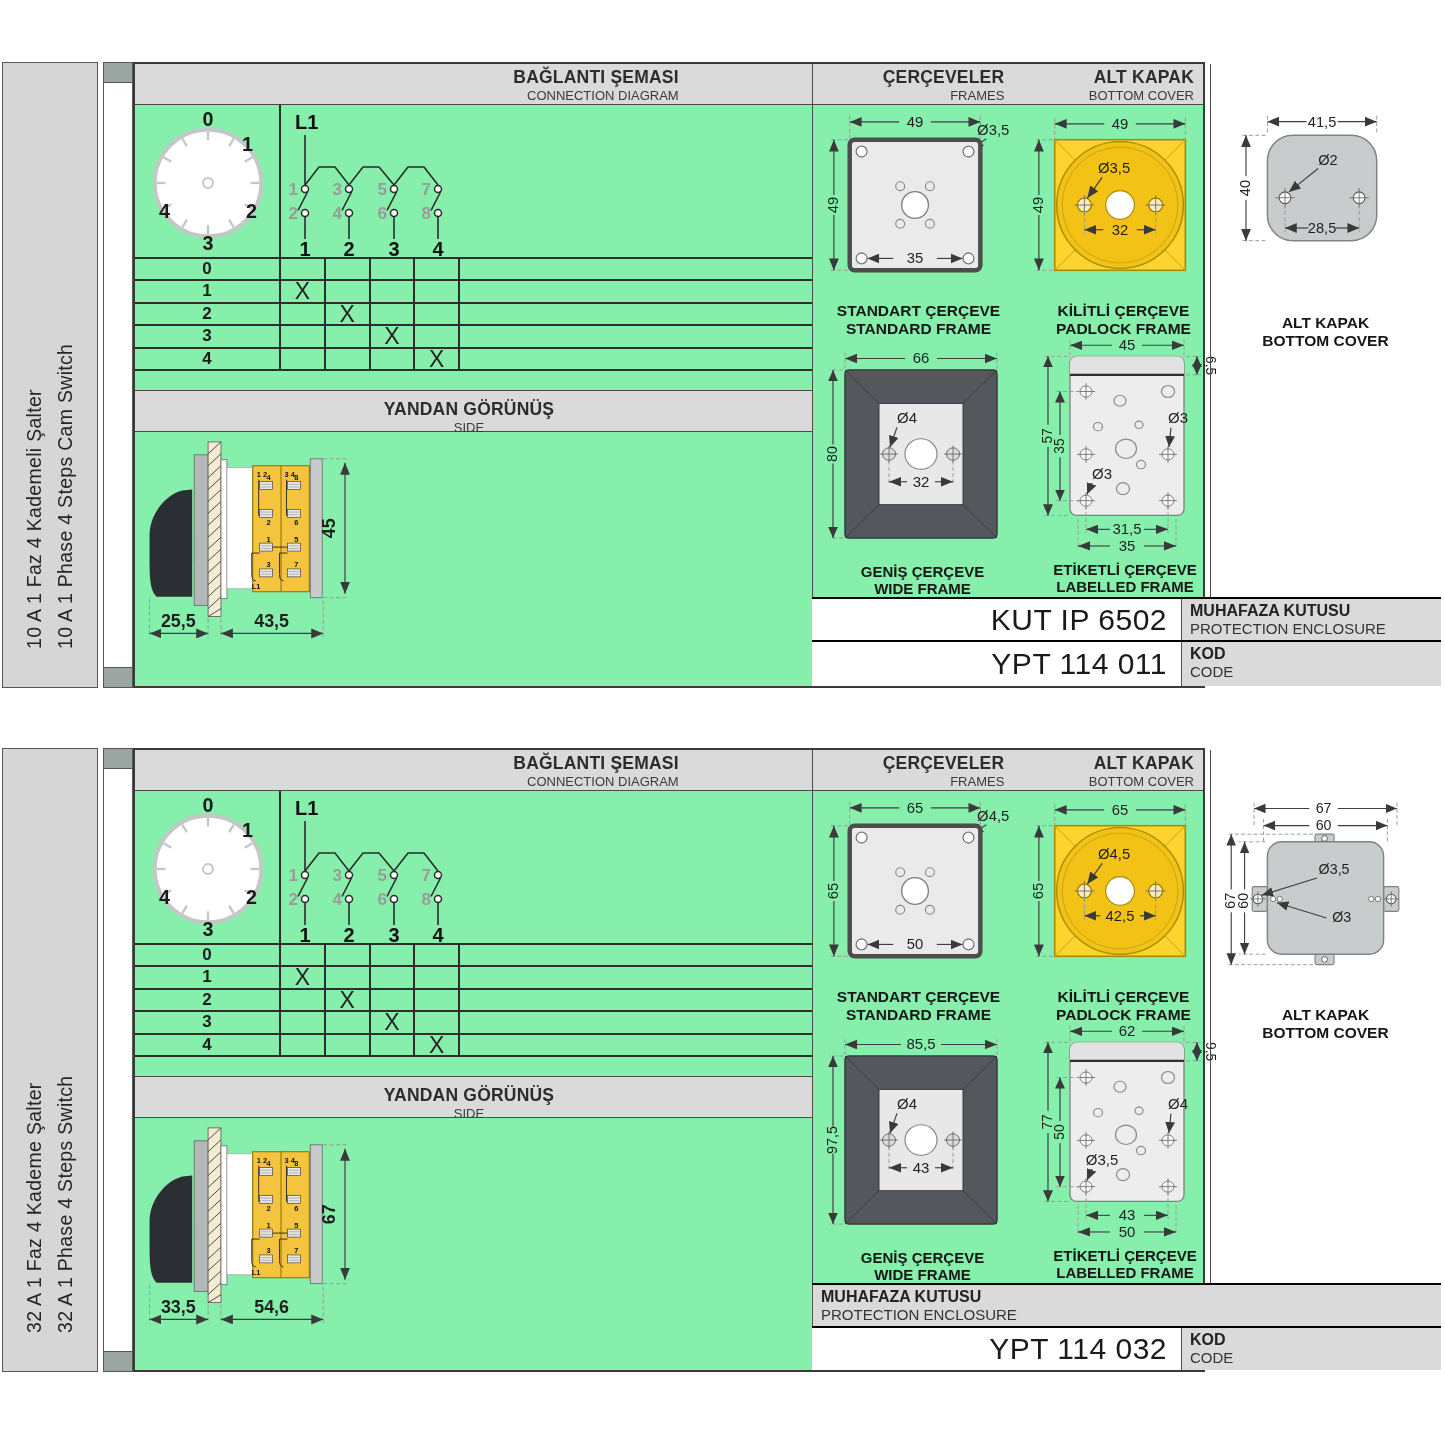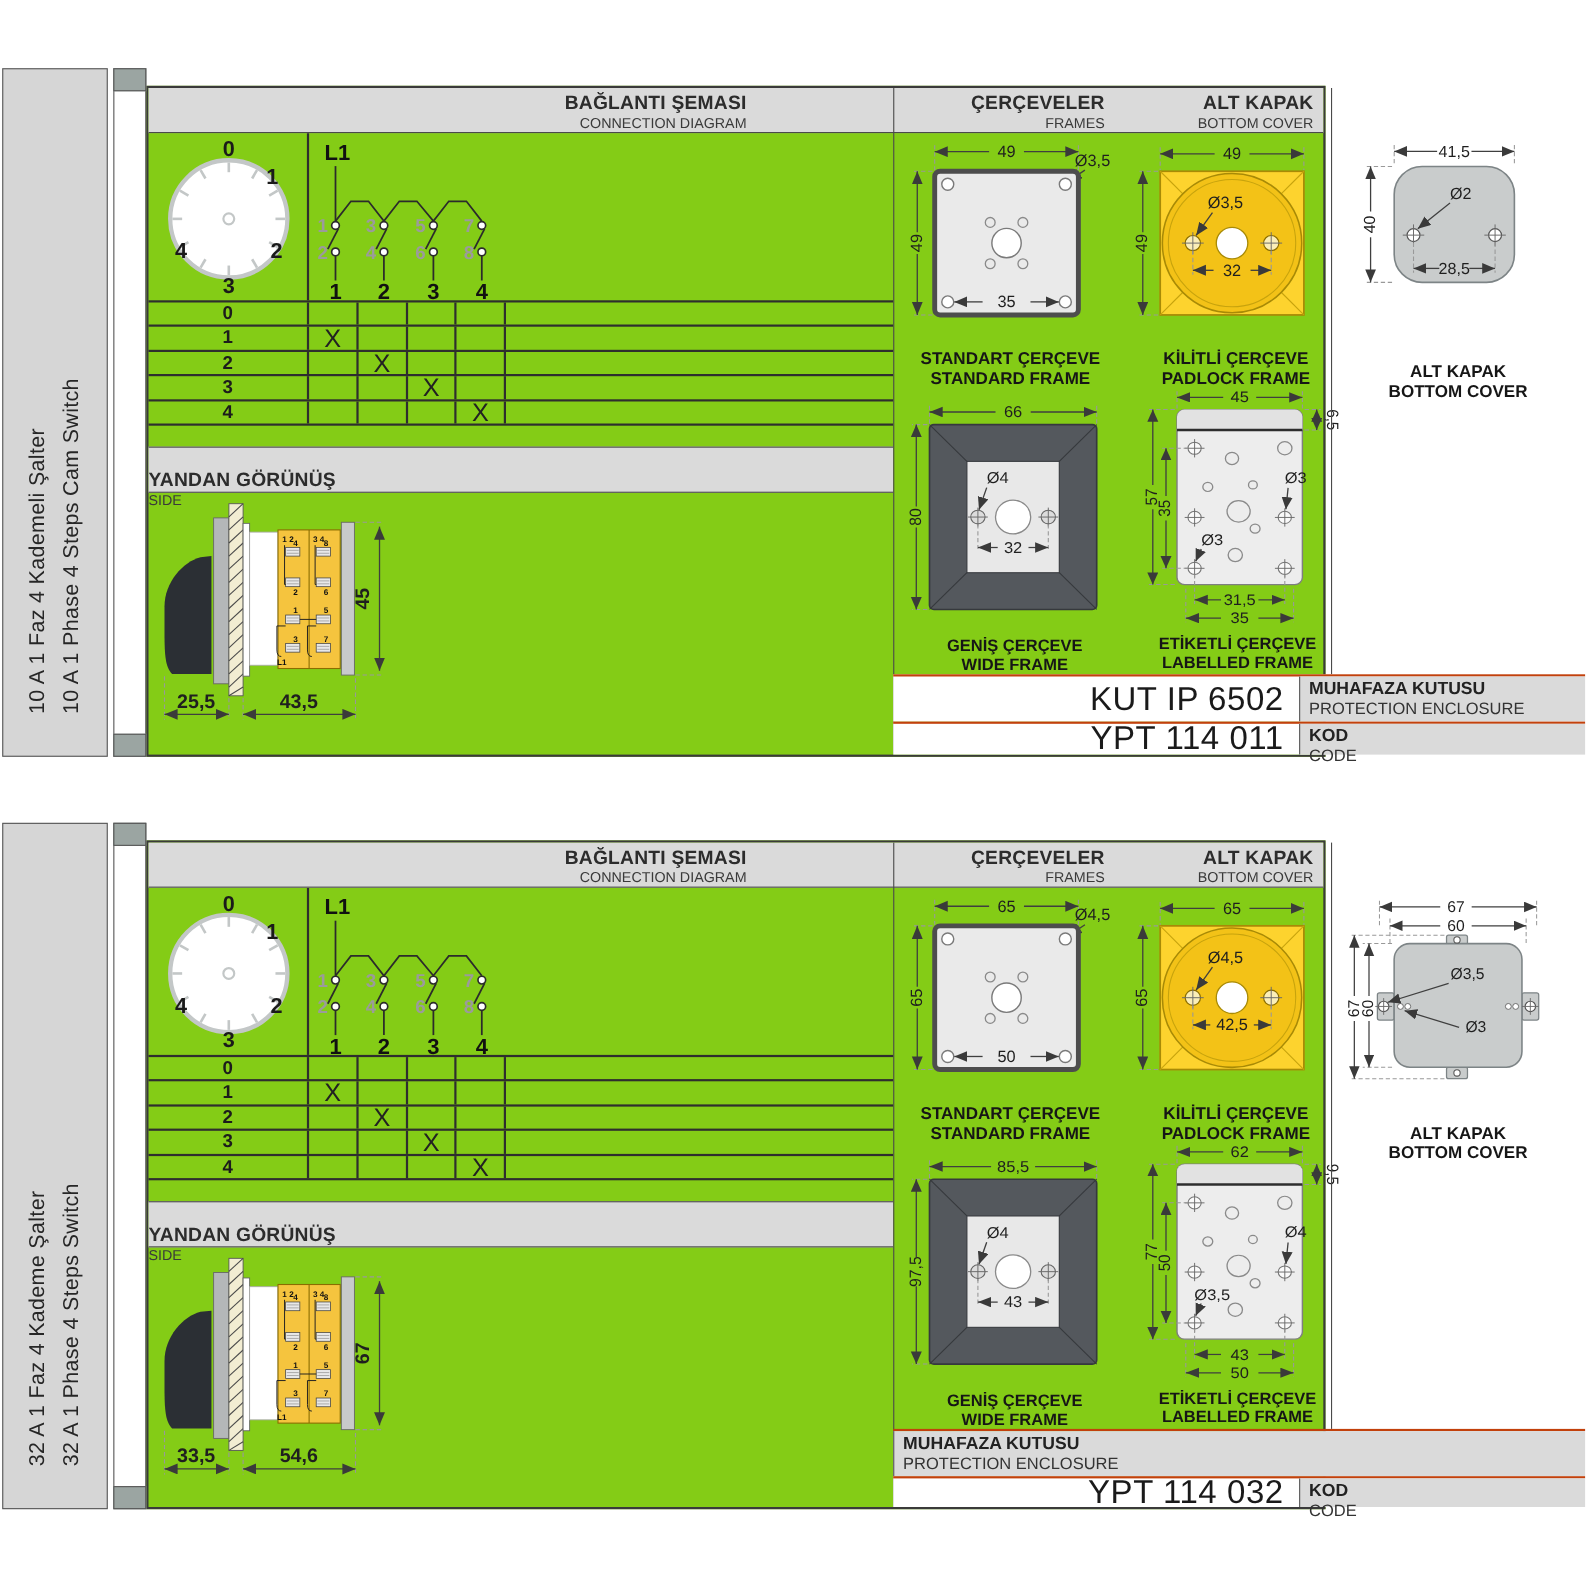--- a/index.html
+++ b/index.html
@@ -3,35 +3,35 @@
 <meta charset="utf-8">
 <style>
   html,body{margin:0;padding:0}
   body{width:1445px;height:1445px;background:#fff;font-family:"Liberation Sans",sans-serif;position:relative}
   .panel{position:absolute;left:0;width:1445px}
   .sidebar{position:absolute;left:2px;top:0;bottom:0;width:96px;background:#d6d6d6;border:1.5px solid #565656;box-sizing:border-box;display:flex;justify-content:center}
   .vtext{writing-mode:vertical-rl;transform:rotate(180deg);font-size:19.5px;color:#262626;padding-top:38px;margin:0 4px;letter-spacing:.3px;white-space:nowrap}
   .ncol{position:absolute;left:103px;top:0;bottom:0;width:30px;background:#fff;border:1.5px solid #565656;box-sizing:border-box}
   .sq{position:absolute;left:103px;width:30px;height:21px;background:#9ba5a2;border:1.5px solid #565656;box-sizing:border-box;z-index:2}
   .sq.top{top:0}.sq.bot{bottom:0}
-  .content{position:absolute;left:133px;top:16px;bottom:0;width:1072px;border:2px solid #3a3a3a;box-sizing:border-box;background:#84cc16}
+  .content{position:absolute;left:133px;top:0;bottom:0;width:1072px;border:2px solid #3a3a3a;box-sizing:border-box;background:#86efac}
   .hdr-row{position:absolute;left:0;top:0;width:100%;height:41px;background:#dadada;border-bottom:1.5px solid #4a4a4a;box-sizing:border-box;display:flex;z-index:1}
   .hcell{box-sizing:border-box;text-align:right;padding:3px 9px 0 0}
   .hc1{width:677px}.hc2{width:398px}.hc3{width:231px}
   .h-tr{font-weight:bold;font-size:17.5px;color:#2c2c2c;letter-spacing:.2px}
   .h-en{font-size:13px;color:#3a3a3a}
   .vline{position:absolute;top:0;width:0;border-left:1.5px solid #4a4a4a;z-index:3}
   .dialcell{position:absolute;left:0;top:41px;width:146px;height:152px;border-right:2px solid #2e2e2e;box-sizing:border-box}
   .ctab{position:absolute;left:0;top:193px;width:677px;border-top:2px solid #2e2e2e;box-sizing:border-box}
   .trow{display:flex;height:22.4px;border-bottom:2px solid #2e2e2e;box-sizing:border-box}
   .tl{width:146px;border-right:2px solid #2e2e2e;box-sizing:border-box;text-align:center;font-weight:bold;font-size:17px;line-height:19px;color:#1c1c1c}
   .tc{width:44.8px;border-right:2px solid #2e2e2e;box-sizing:border-box;text-align:center;font-size:23px;line-height:20px;color:#222}
   .tf{flex:1}
-  .shdr{position:absolute;left:0;top:326px;width:677px;height:42px;background:#dadada;border-top:1.5px solid #4a4a4a;border-bottom:1.5px solid #4a4a4a;box-sizing:border-box;text-align:left;padding:19px 9px 0 0}
-  .crow{position:absolute;left:677px;width:629px;display:flex;border-top:2px solid #c2410c;box-sizing:border-box;background:#fff;z-index:4}
+  .shdr{position:absolute;left:0;top:326px;width:677px;height:42px;background:#dadada;border-top:1.5px solid #4a4a4a;border-bottom:1.5px solid #4a4a4a;box-sizing:border-box;text-align:center;padding:8px 9px 0 0}
+  .crow{position:absolute;left:677px;width:629px;display:flex;border-top:2px solid #000000;box-sizing:border-box;background:#fff;z-index:4}
   .crow.r1{top:533px;height:43px}
   .crow.r2{top:576px;bottom:0}
   .cnum{width:369px;display:flex;align-items:center;justify-content:flex-end;padding-right:14px;box-sizing:border-box;font-size:30px;color:#1a1a1a;letter-spacing:.5px}
   .clab{flex:1;background:#dadada;border-left:1.5px solid #565656;padding:2px 0 0 8px;box-sizing:border-box}
   .clab .t{font-weight:bold;font-size:16px;color:#222;line-height:19px}
   .clab .e{font-size:15px;color:#333;line-height:18px}
   .cap{position:absolute;text-align:center;font-weight:bold;font-size:15.5px;line-height:18px;color:#161616}
   svg{position:absolute;overflow:visible}
   svg text{font-family:"Liberation Sans",sans-serif}
   .rim{fill:#fff;stroke:#c3c7c7;stroke-width:4}

